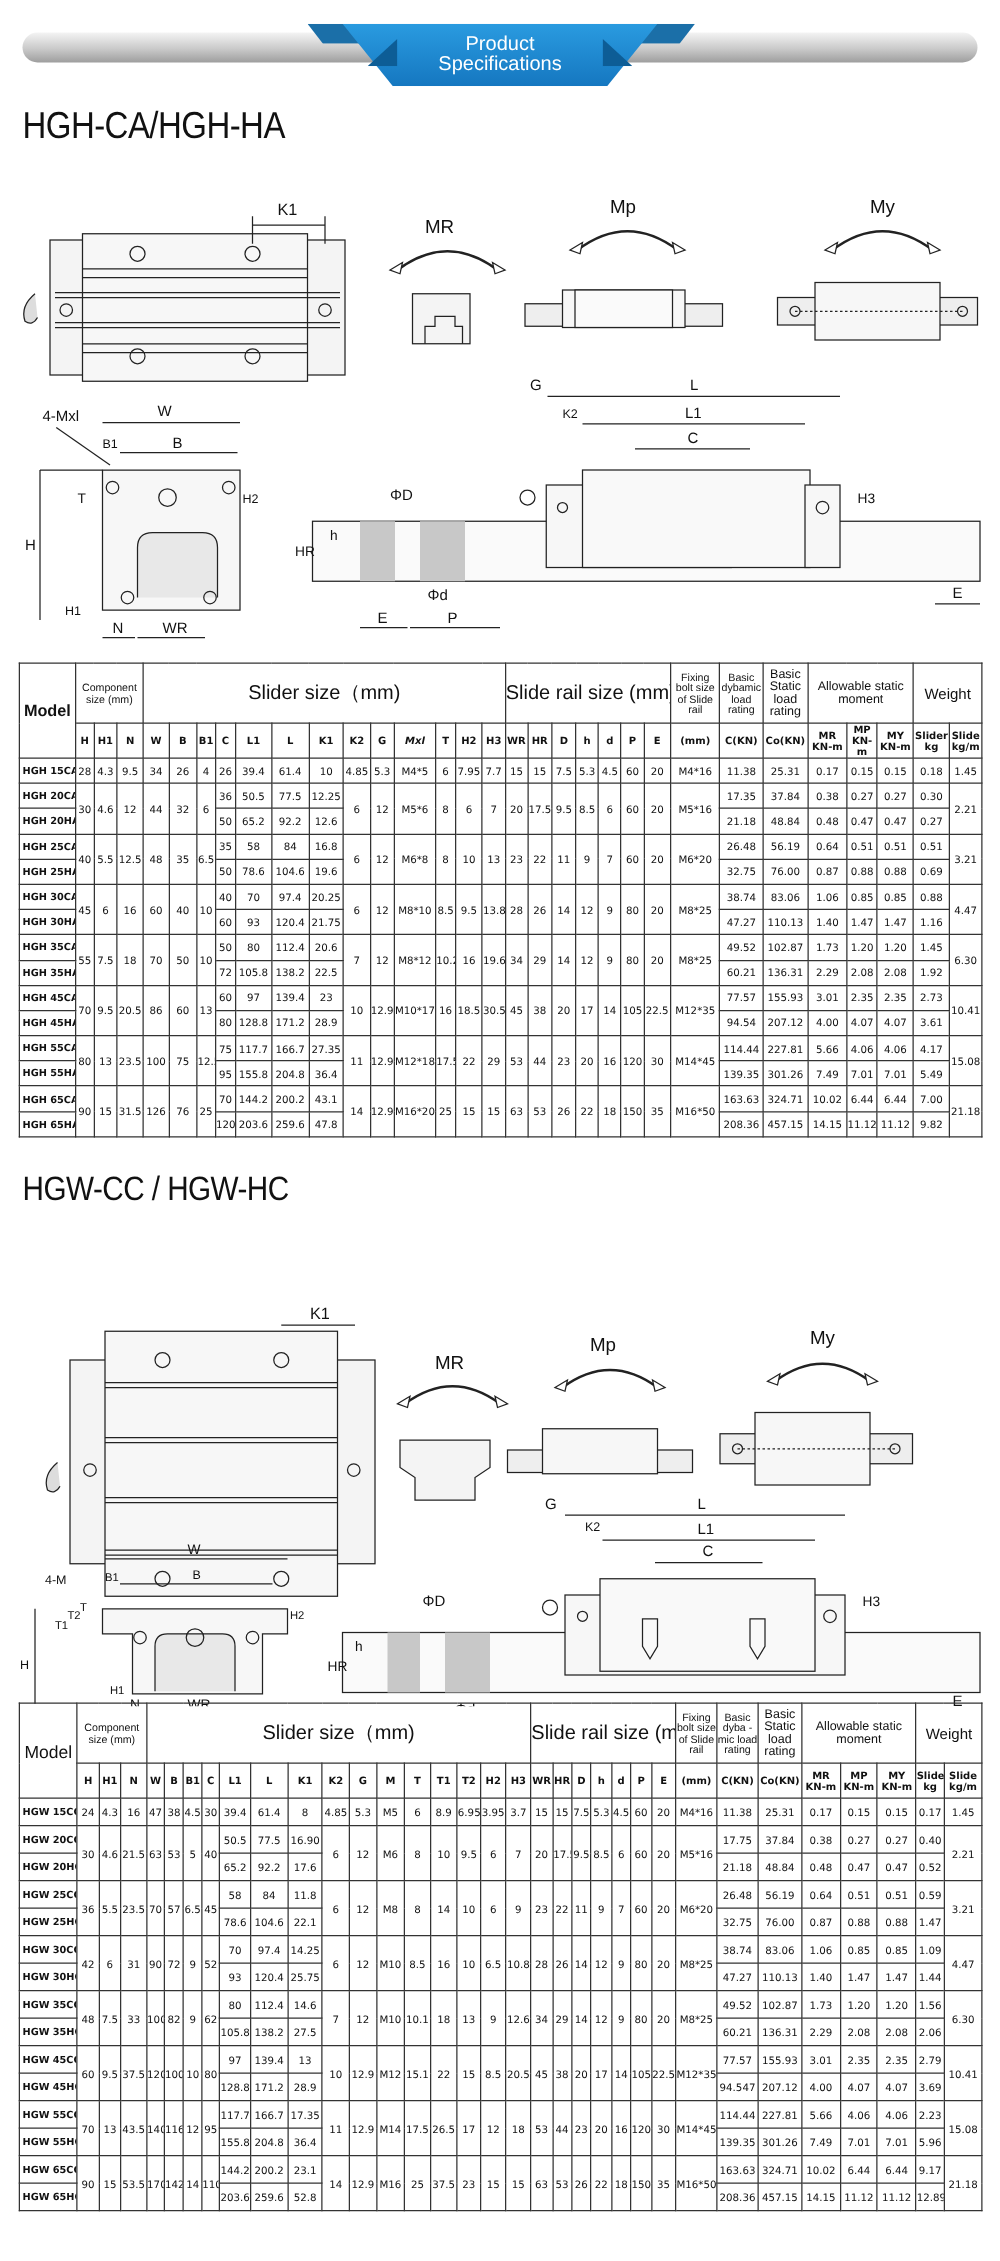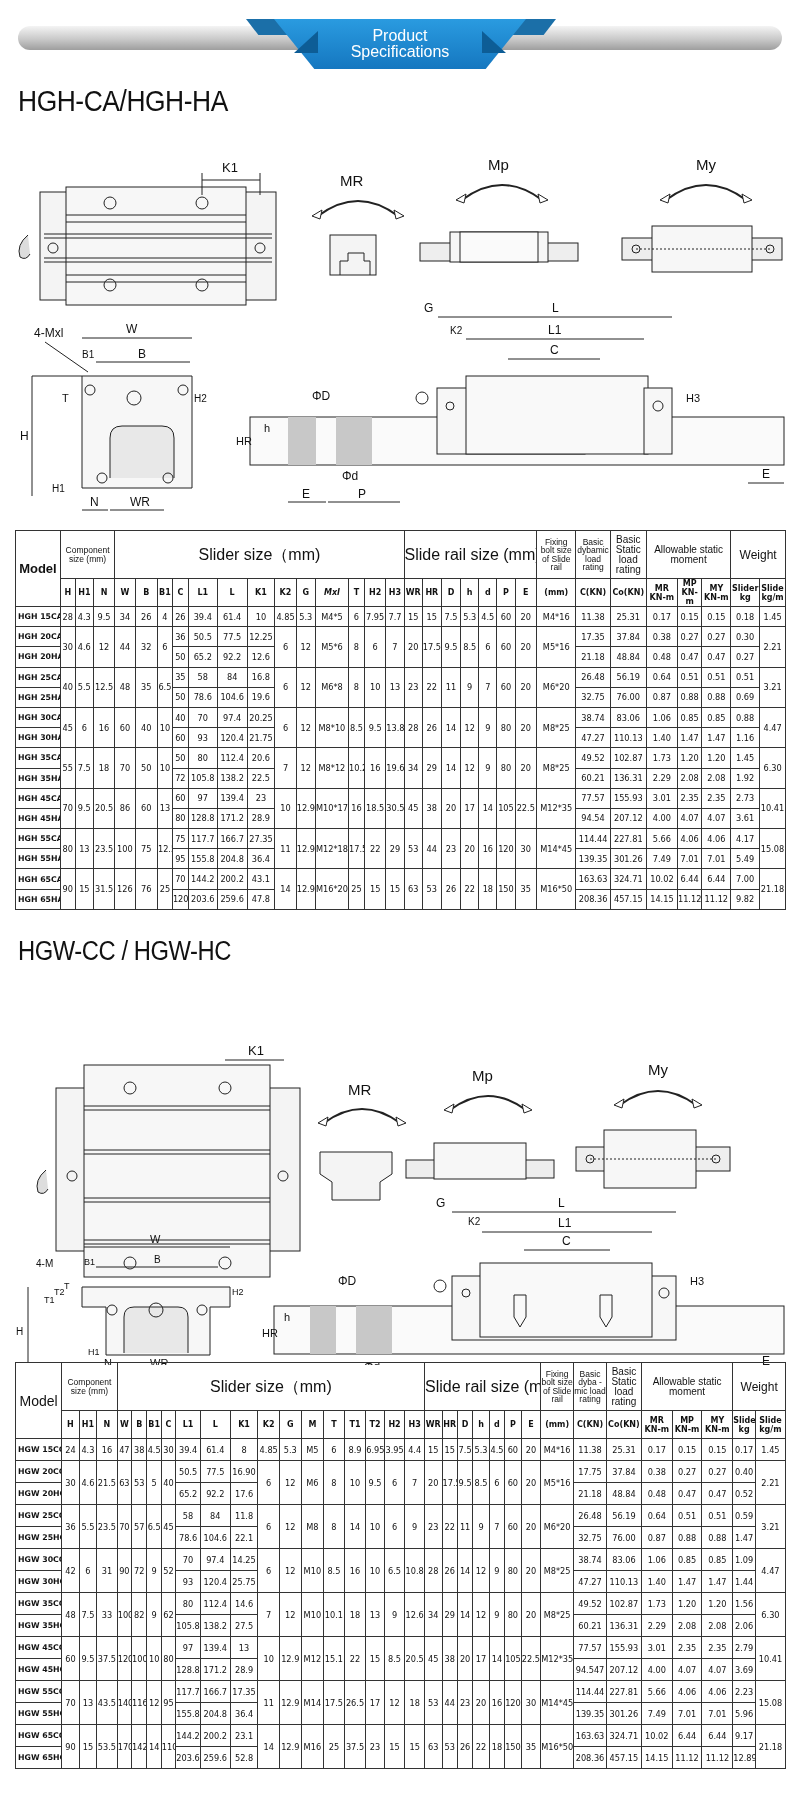--- a/index.html
+++ b/index.html
@@ -800,21 +800,21 @@
         <td>39.4</td>
         <td>61.4</td>
         <td>8</td>
         <td>4.85</td>
         <td>5.3</td>
         <td>M5</td>
         <td>6</td>
         <td>8.9</td>
         <td>6.95</td>
         <td>3.95</td>
-        <td>4.4</td>
+        <td>3.7</td>
         <td>15</td>
         <td>15</td>
         <td>7.5</td>
         <td>5.3</td>
         <td>4.5</td>
         <td>60</td>
         <td>20</td>
         <td>M4*16</td>
         <td>11.38</td>
         <td>25.31</td>

